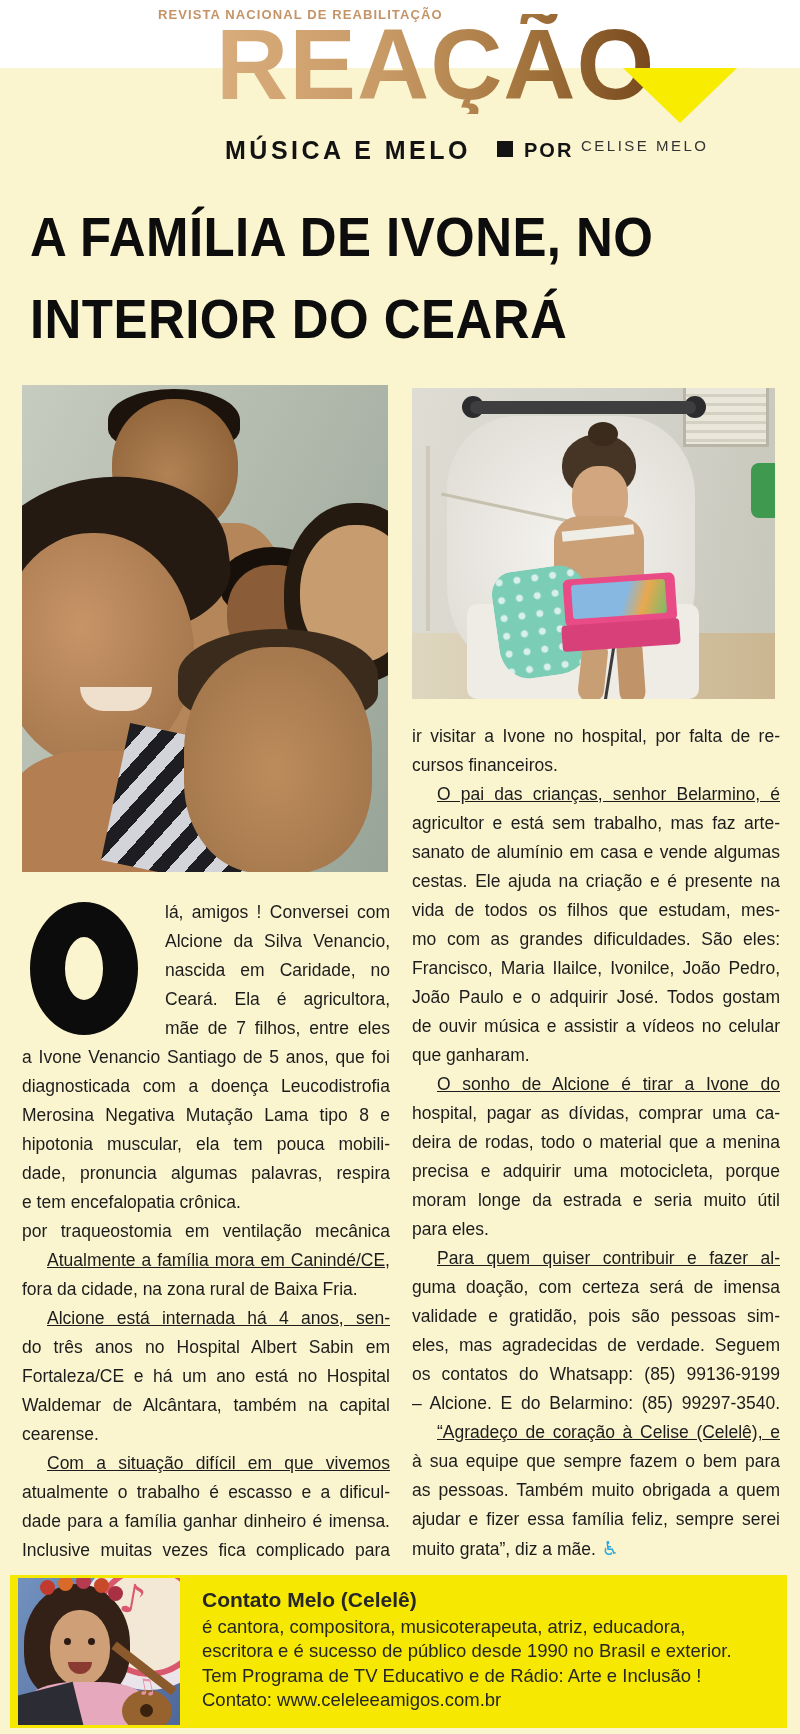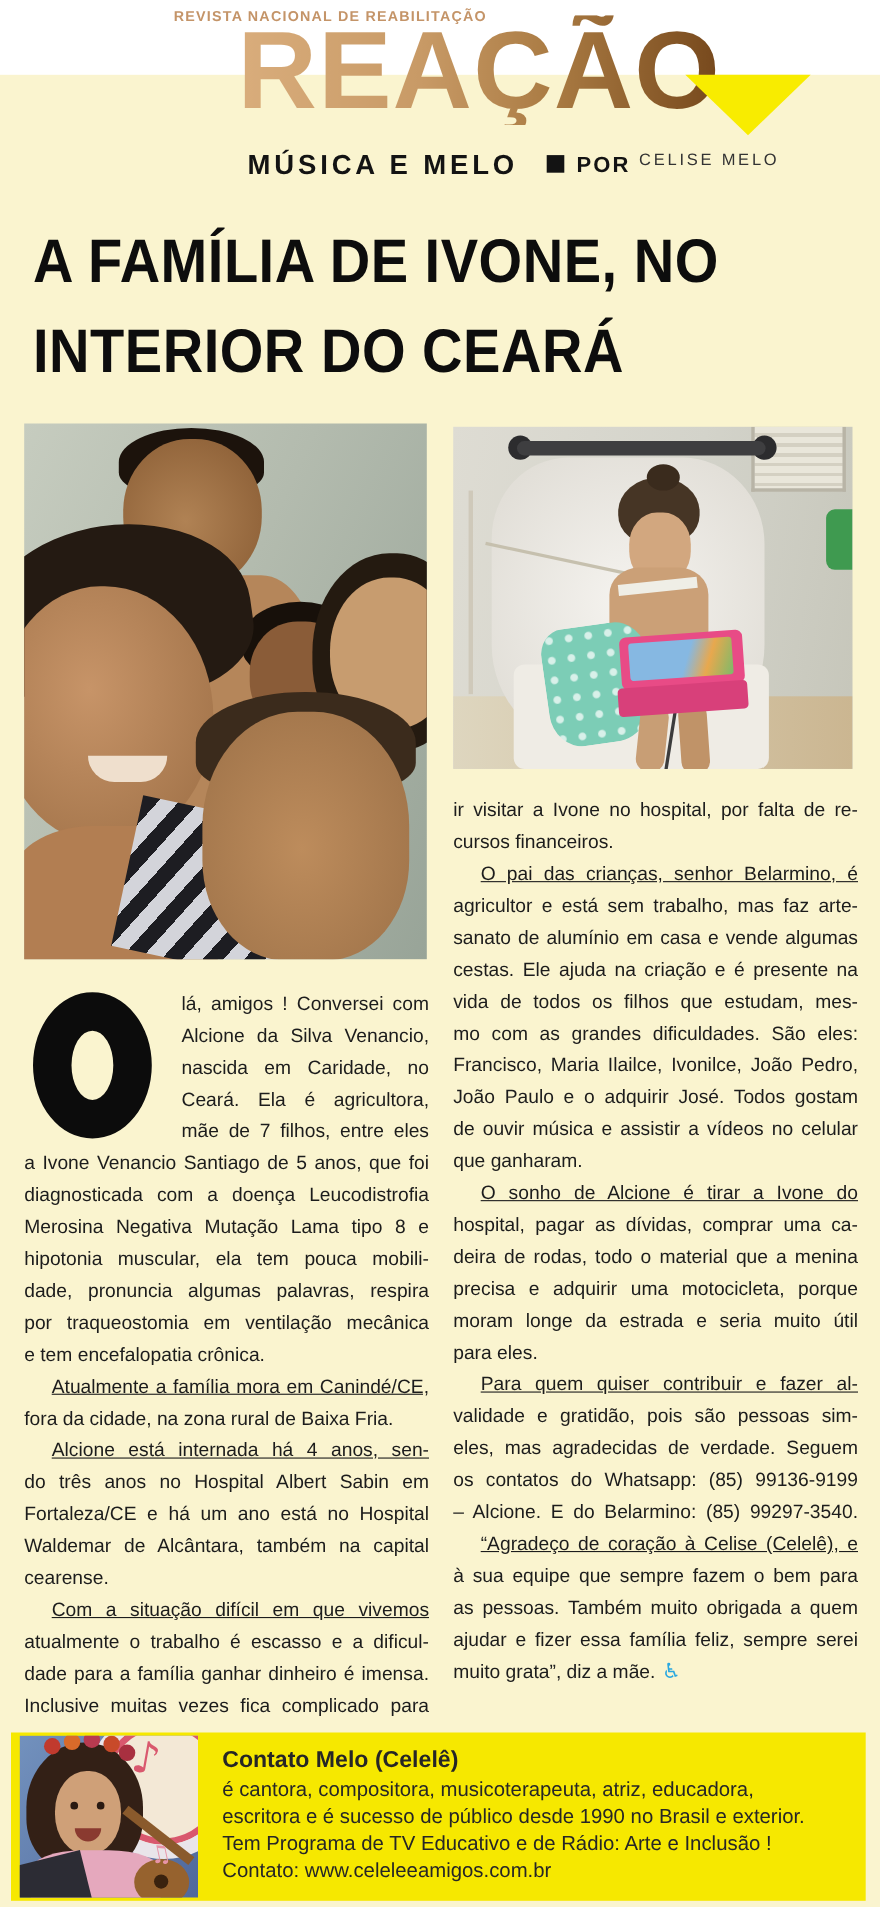--- a/index.html
+++ b/index.html
@@ -187,22 +187,22 @@
 <div class="ln fill">lá, amigos ! Conversei com</div>
     <div class="ln fill">Alcione da Silva Venancio,</div>
     <div class="ln fill">nascida em Caridade, no</div>
     <div class="ln fill">Ceará. Ela é agricultora,</div>
     <div class="ln fill">mãe de 7 filhos, entre eles</div>
     <div class="ln fill">a Ivone Venancio Santiago de 5 anos, que foi</div>
     <div class="ln fill">diagnosticada com a doença Leucodistrofia</div>
     <div class="ln fill">Merosina Negativa Mutação Lama tipo 8 e</div>
     <div class="ln fill">hipotonia muscular, ela tem pouca mobili-</div>
     <div class="ln fill">dade, pronuncia algumas palavras, respira</div>
+    <div class="ln">e tem encefalopatia crônica.</div>
     <div class="ln fill">por traqueostomia em ventilação mecânica</div>
-    <div class="ln">e tem encefalopatia crônica.</div>
     <div class="ln fill ind">Atualmente a família mora em Canindé/CE,</div>
     <div class="ln">fora da cidade, na zona rural de Baixa Fria.</div>
     <div class="ln fill ind">Alcione está internada há 4 anos, sen-</div>
     <div class="ln fill">do três anos no Hospital Albert Sabin em</div>
     <div class="ln fill">Fortaleza/CE e há um ano está no Hospital</div>
     <div class="ln fill">Waldemar de Alcântara, também na capital</div>
     <div class="ln">cearense.</div>
     <div class="ln fill ind">Com a situação difícil em que vivemos</div>
     <div class="ln fill">atualmente o trabalho é escasso e a dificul-</div>
     <div class="ln fill">dade para a família ganhar dinheiro é imensa.</div>
@@ -221,20 +221,21 @@
     <div class="ln fill">João Paulo e o adquirir José. Todos gostam</div>
     <div class="ln fill">de ouvir música e assistir a vídeos no celular</div>
     <div class="ln">que ganharam.</div>
     <div class="ln fill ind">O sonho de Alcione é tirar a Ivone do</div>
     <div class="ln fill">hospital, pagar as dívidas, comprar uma ca-</div>
     <div class="ln fill">deira de rodas, todo o material que a menina</div>
     <div class="ln fill">precisa e adquirir uma motocicleta, porque</div>
     <div class="ln fill">moram longe da estrada e seria muito útil</div>
     <div class="ln">para eles.</div>
     <div class="ln fill ind">Para quem quiser contribuir e fazer al-</div>
+    <div class="ln fill">guma doação, com certeza será de imensa</div>
     <div class="ln fill">validade e gratidão, pois são pessoas sim-</div>
     <div class="ln fill">eles, mas agradecidas de verdade. Seguem</div>
     <div class="ln fill">os contatos do Whatsapp: (85) 99136-9199</div>
     <div class="ln fill">– Alcione. E do Belarmino: (85) 99297-3540.</div>
     <div class="ln fill ind">“Agradeço de coração à Celise (Celelê), e</div>
     <div class="ln fill">à sua equipe que sempre fazem o bem para</div>
     <div class="ln fill">as pessoas. Também muito obrigada a quem</div>
     <div class="ln fill">ajudar e fizer essa família feliz, sempre serei</div>
     <div class="ln">muito grata”, diz a mãe.<span class="wheel">♿</span></div>
   </div>

